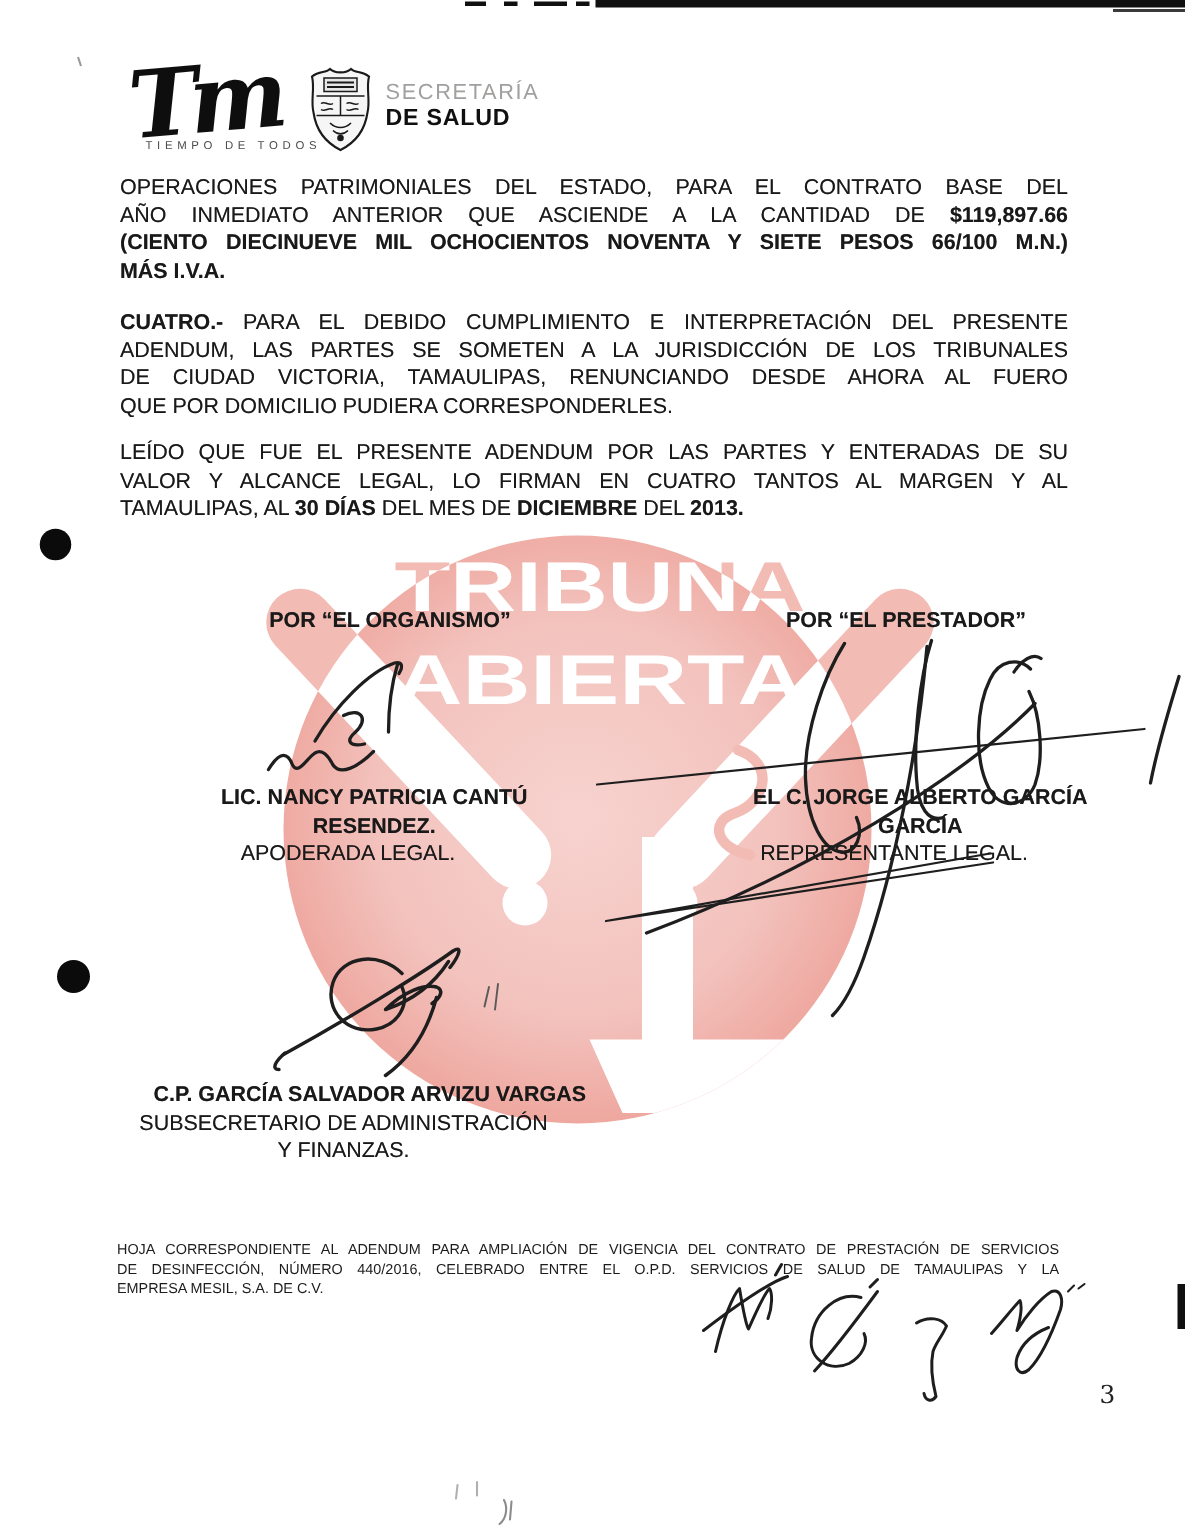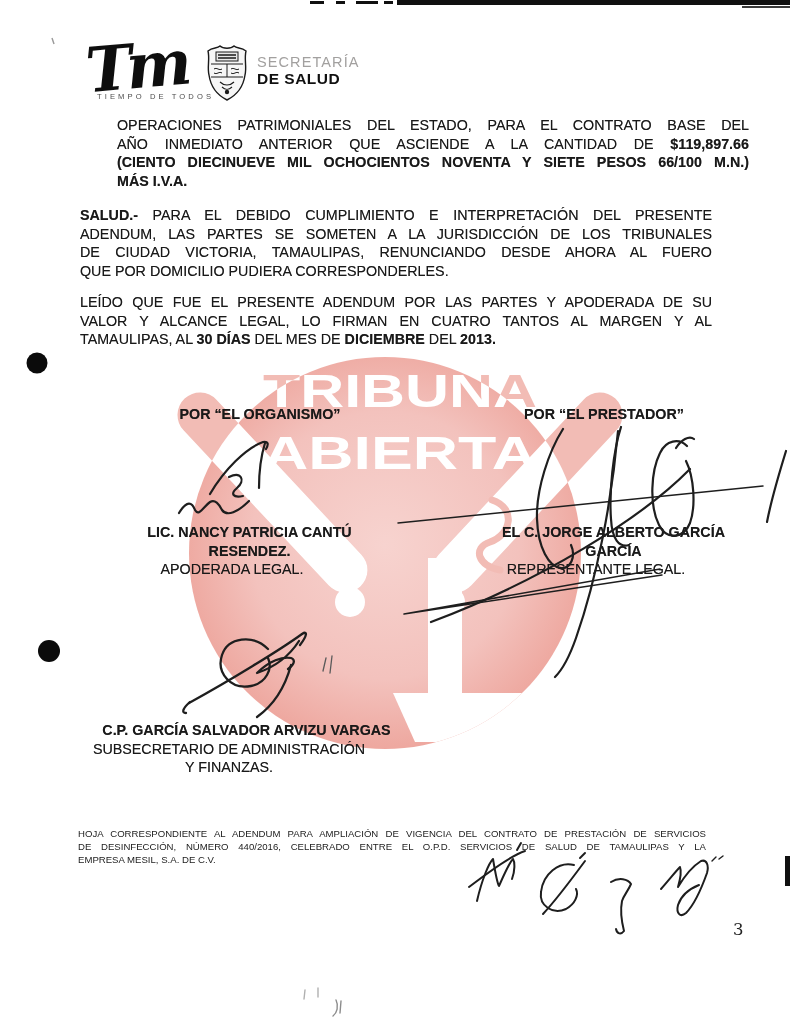--- a/index.html
+++ b/index.html
@@ -88,34 +88,34 @@
       <path d="M 14,11 h 18 M 14,14 h 18" stroke="#1a1a1a" stroke-width="1.4"></path>
       <path d="M 7,20 H 39 M 7,33 H 39 M 23,20 V 33" stroke="#1a1a1a" stroke-width="1"></path>
       <path d="M 10,25 c 3,-2 5,2 8,0 M 27,25 c 3,-2 5,2 8,0 M 10,29 c 3,2 5,-2 8,0 M 27,29 c 3,2 5,-2 8,0" fill="none" stroke="#1a1a1a" stroke-width="1"></path>
       <path d="M 16,38 c 4,4 10,4 14,0 M 18,43 c 3,3 7,3 10,0" fill="none" stroke="#1a1a1a" stroke-width="1.1"></path>
       <circle cx="23" cy="48" r="2.2" fill="#1a1a1a"></circle>
     </svg>
 
     <div class="agency1">SECRETARÍA</div>
     <div class="agency2">DE SALUD</div>
 
-    <div class="para" style="top:116px;margin-left:37px;">
+    <div class="para" style="top:116px;">
         <div class="jline"><span>OPERACIONES PATRIMONIALES DEL ESTADO, PARA EL CONTRATO BASE DEL</span></div>
         <div class="jline"><span>AÑO INMEDIATO ANTERIOR QUE ASCIENDE A LA CANTIDAD DE </span><span class="b">$119,897.66</span></div>
         <div class="jline"><span class="b">(CIENTO DIECINUEVE MIL OCHOCIENTOS NOVENTA Y SIETE PESOS 66/100 M.N.)</span></div>
         <div class="jline last"><span class="b">MÁS I.V.A.</span></div>
       </div>
     <div class="para" style="top:206px;">
-        <div class="jline"><span class="b">SALUD.-</span><span> PARA EL DEBIDO CUMPLIMIENTO E INTERPRETACIÓN DEL PRESENTE</span></div>
+        <div class="jline"><span class="b">CUATRO.-</span><span> PARA EL DEBIDO CUMPLIMIENTO E INTERPRETACIÓN DEL PRESENTE</span></div>
         <div class="jline"><span>ADENDUM, LAS PARTES SE SOMETEN A LA JURISDICCIÓN DE LOS TRIBUNALES</span></div>
         <div class="jline"><span>DE CIUDAD VICTORIA, TAMAULIPAS, RENUNCIANDO DESDE AHORA AL FUERO</span></div>
         <div class="jline last"><span>QUE POR DOMICILIO PUDIERA CORRESPONDERLES.</span></div>
       </div>
     <div class="para" style="top:293px;">
-        <div class="jline"><span>LEÍDO QUE FUE EL PRESENTE ADENDUM POR LAS PARTES Y APODERADA DE SU</span></div>
+        <div class="jline"><span>LEÍDO QUE FUE EL PRESENTE ADENDUM POR LAS PARTES Y ENTERADAS DE SU</span></div>
         <div class="jline"><span>VALOR Y ALCANCE LEGAL, LO FIRMAN EN CUATRO TANTOS AL MARGEN Y AL</span></div>
         <div class="jline last"><span>TAMAULIPAS, AL </span><span class="b">30 DÍAS</span><span> DEL MES DE </span><span class="b">DICIEMBRE</span><span> DEL </span><span class="b">2013.</span></div>
       </div>
 
     <div class="sig-title" style="left:118px;top:406px;">POR “EL ORGANISMO”</div>
     <div class="sig-title" style="left:462px;top:406px;">POR “EL PRESTADOR”</div>
 
     <div class="sig-block" style="left:92px;top:523px;width:280px;">
       <div class="nm">LIC. NANCY PATRICIA CANTÚ</div>
       <div class="nm">RESENDEZ.</div>

